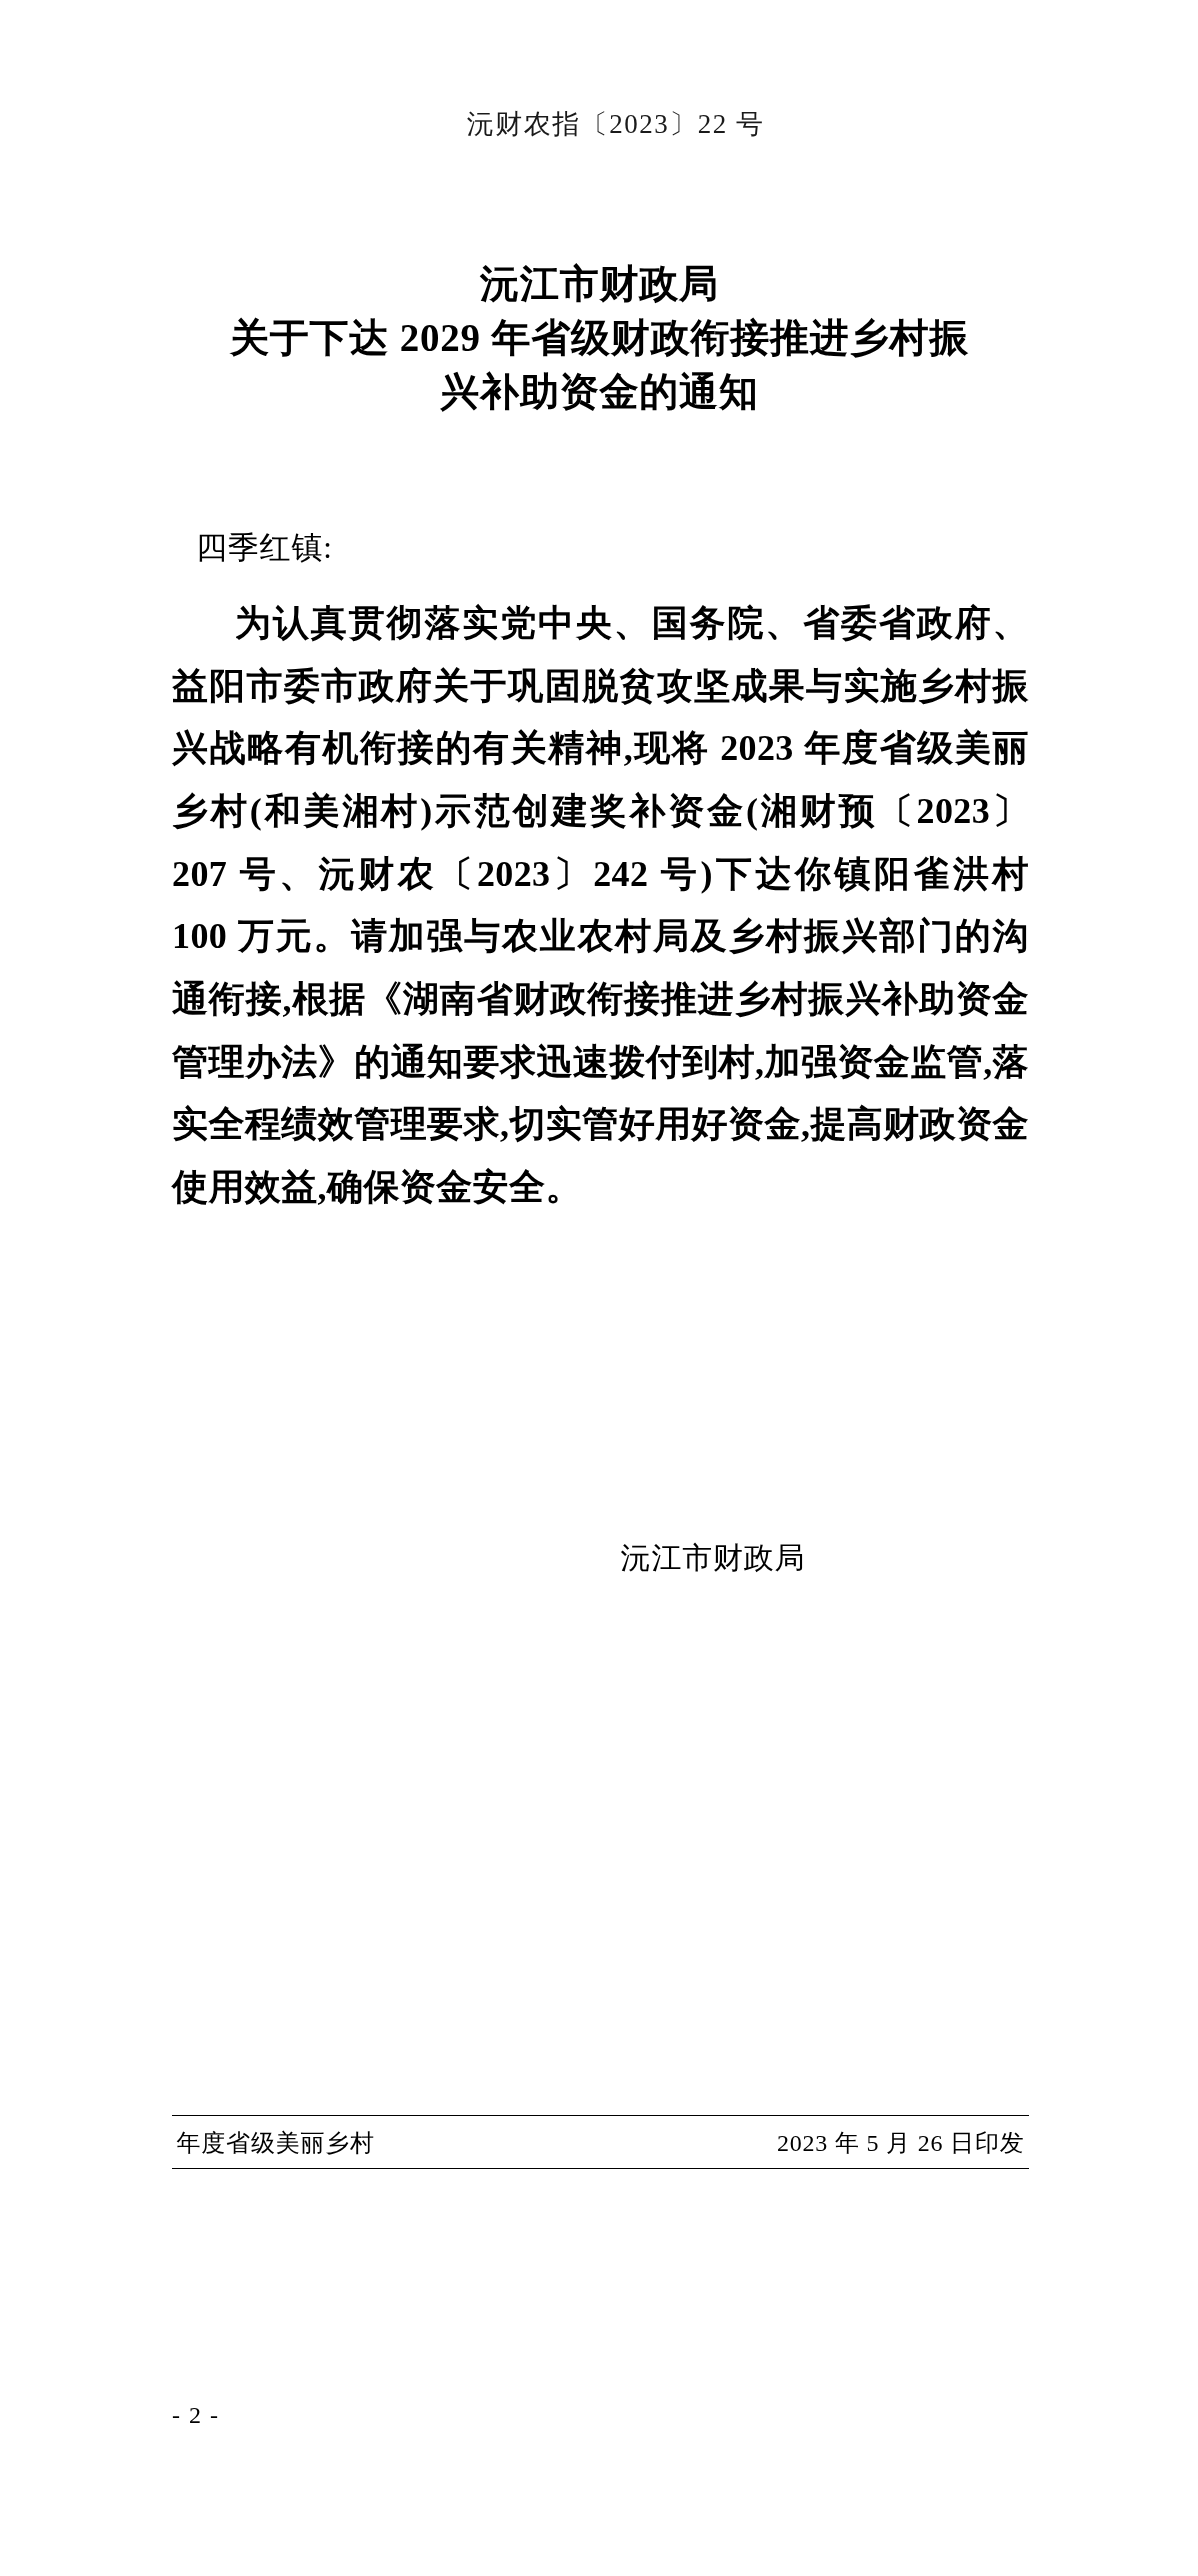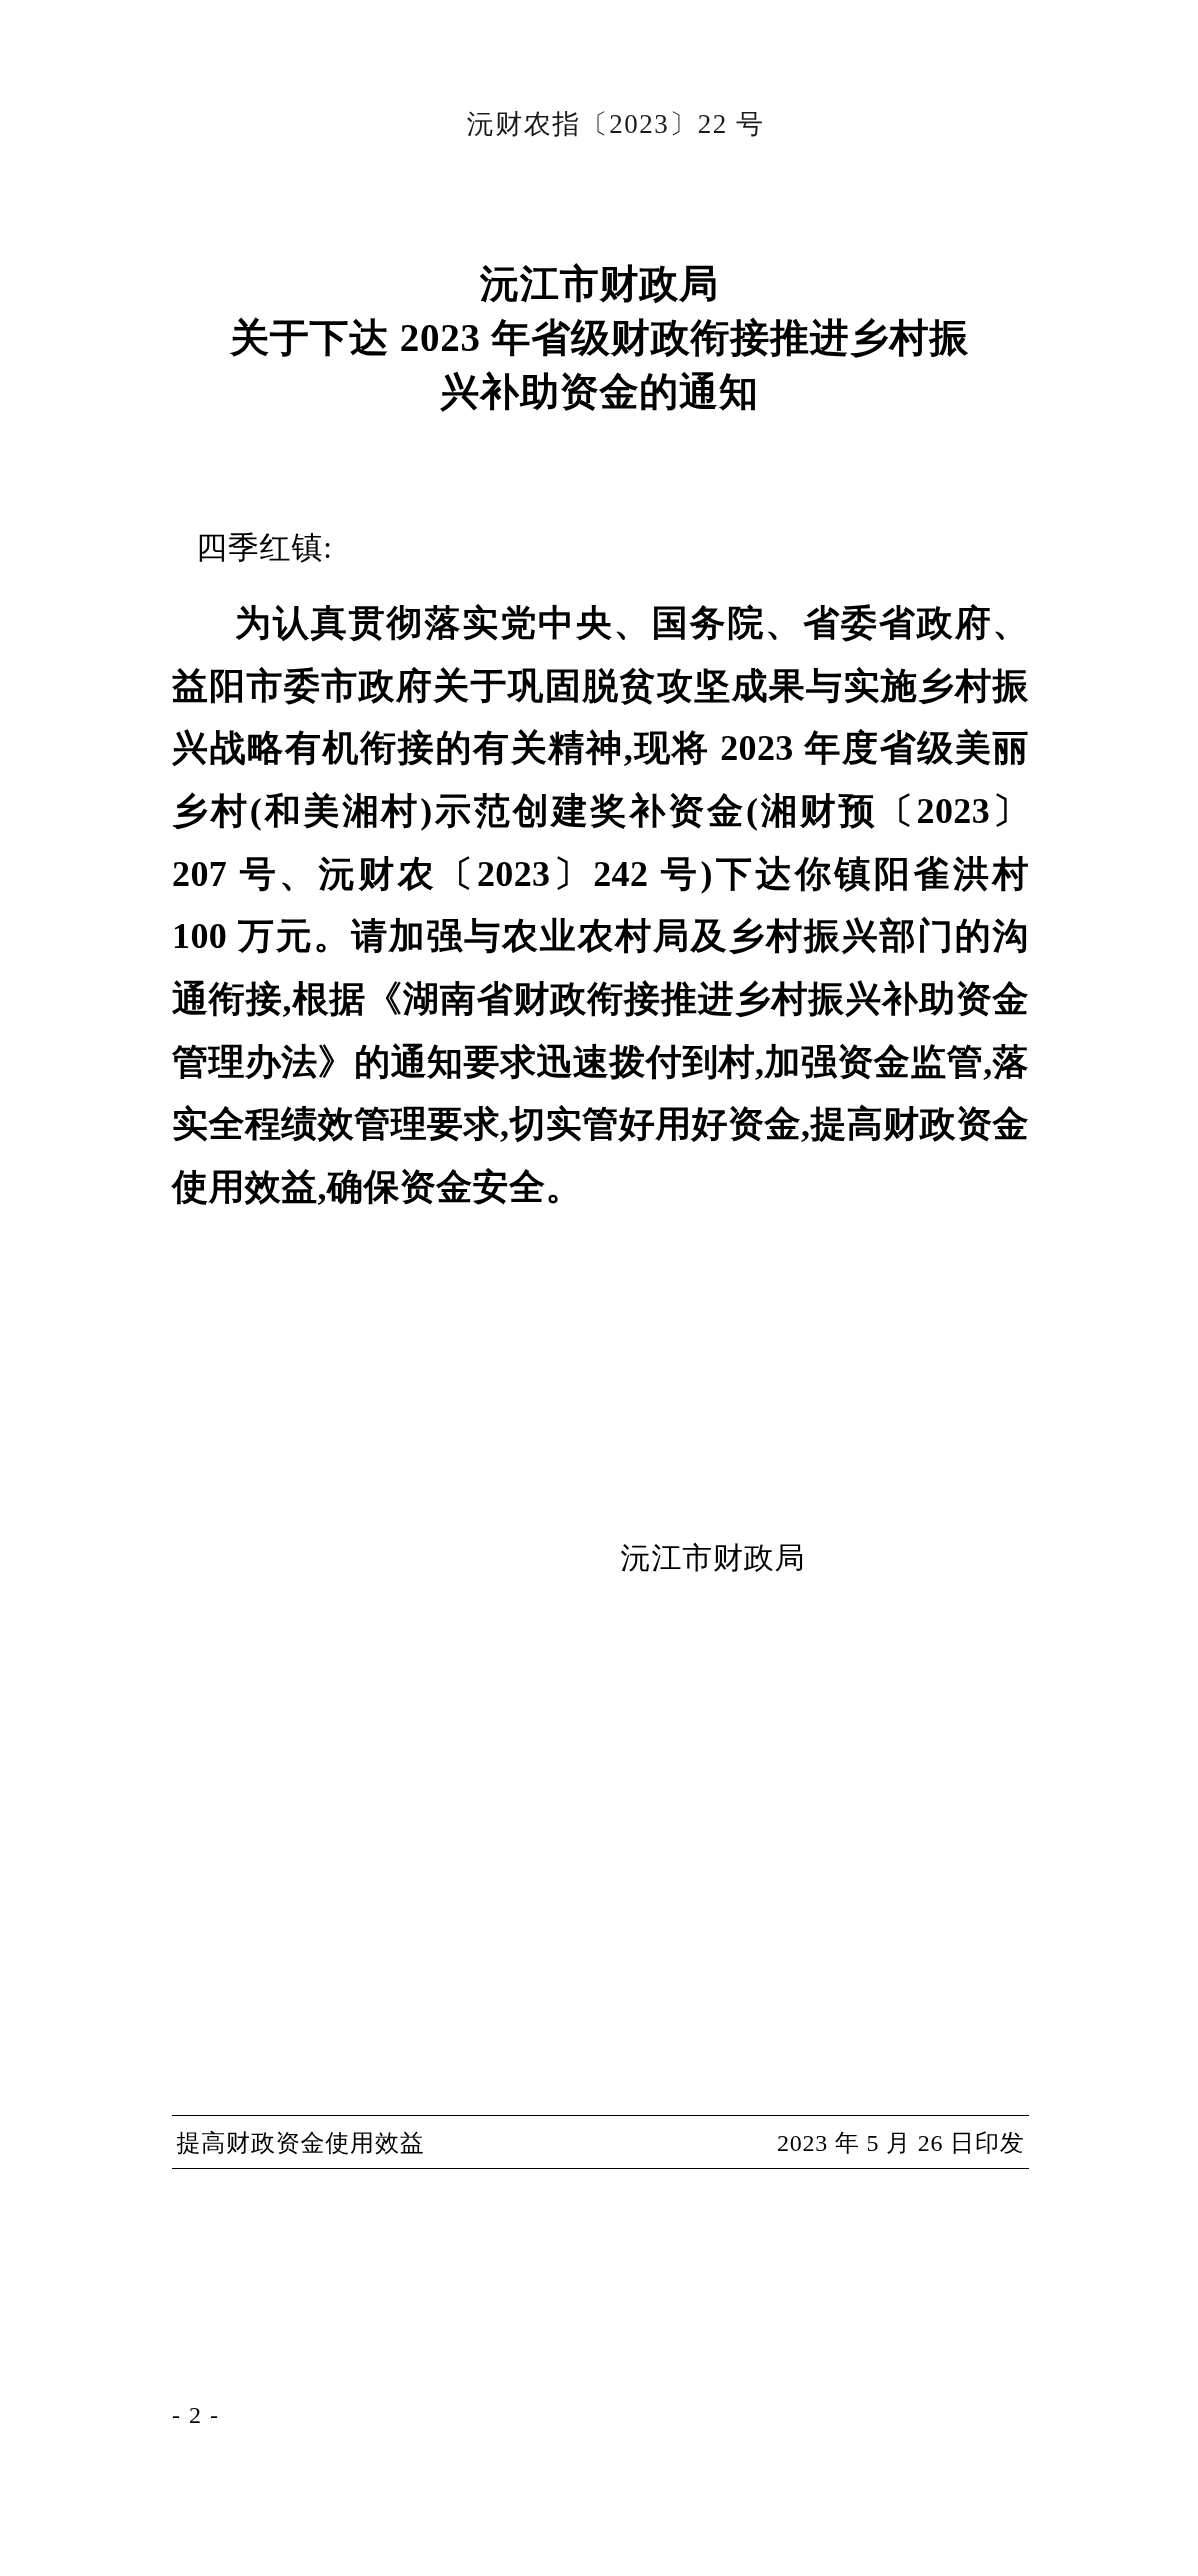--- a/index.html
+++ b/index.html
@@ -126,37 +126,37 @@
 </style>
 </head>
 <body>
 
 <div class="page">
 
   <div class="doc-number">沅财农指〔2023〕22 号</div>
 
   <div class="title-block">
     <div class="title-line">沅江市财政局</div>
-    <div class="title-line">关于下达 2023 年省级财政衔接推进乡村振</div>
+    <div class="title-line">关于下达 2029 年省级财政衔接推进乡村振</div>
     <div class="title-line">兴补助资金的通知</div>
   </div>
 
   <div class="body-block">
     <div class="salutation">四季红镇:</div>
     <div class="body-para">为认真贯彻落实党中央、国务院、省委省政府、益阳市委市政府关于巩固脱贫攻坚成果与实施乡村振兴战略有机衔接的有关精神,现将 2023 年度省级美丽乡村(和美湘村)示范创建奖补资金(湘财预〔2023〕207 号、沅财农〔2023〕242 号)下达你镇阳雀洪村 100 万元。请加强与农业农村局及乡村振兴部门的沟通衔接,根据《湖南省财政衔接推进乡村振兴补助资金管理办法》的通知要求迅速拨付到村,加强资金监管,落实全程绩效管理要求,切实管好用好资金,提高财政资金使用效益,确保资金安全。</div>
   </div>
 
   <div class="signature-block">
     <div class="sig-line">沅江市财政局</div>
   </div>
 
   <div class="footer">
     <div class="footer-rule-top"></div>
     <div class="footer-row">
-      <span>提高财政资金使用效益</span>
+      <span>年度省级美丽乡村</span>
       <span>2023 年 5 月 26 日印发</span>
     </div>
     <div class="footer-rule-bottom"></div>
   </div>
 
   <div class="page-number">- 2 -</div>
 
 </div>
 
 

